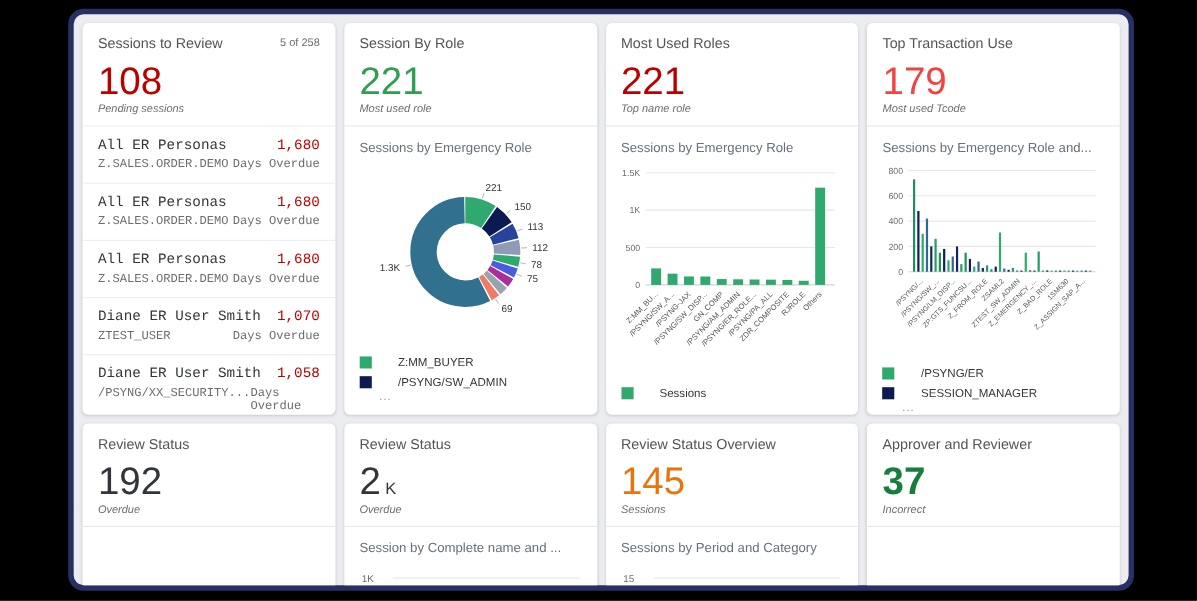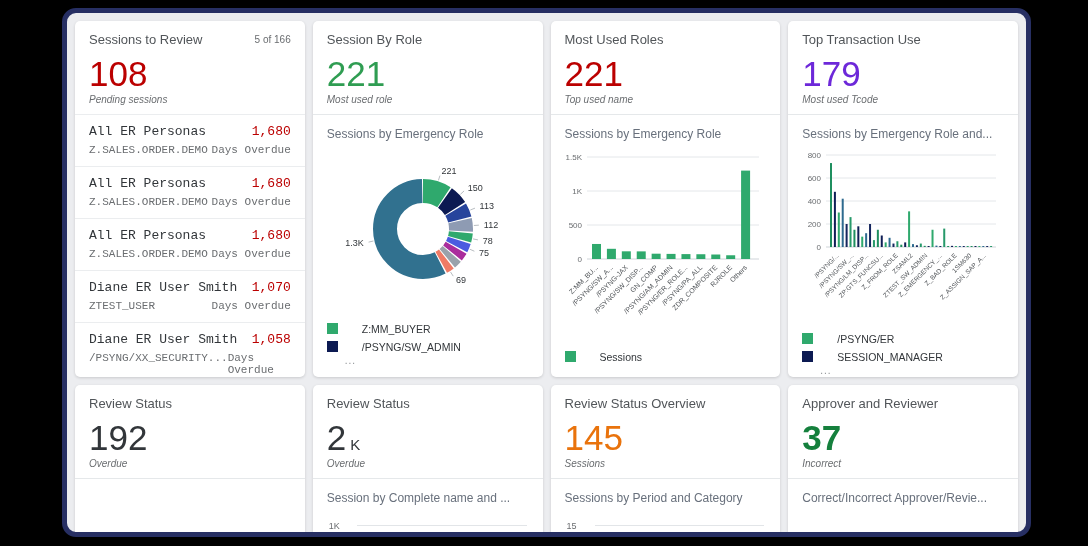--- a/index.html
+++ b/index.html
@@ -39,21 +39,21 @@
 </head>
 <body>
 
 <div class="frame">
   <div class="grid">
 
     <div class="card list">
       <div class="card-head">
         <div class="title-row">
           <span class="tile-title">Sessions to Review</span>
-          <span class="count-info">5 of 166</span>
+          <span class="count-info">5 of 258</span>
         </div>
         <div class="kpi" style="color: rgb(187, 0, 0);">108</div>
         <div class="kpi-sub">Pending sessions</div>
       </div>
       <div id="sessions-list">
           <div class="row">
             <div class="row-top">
               <span>All ER Personas</span>
               <span class="val">1,680</span>
             </div>
@@ -151,21 +151,21 @@
             <span>/PSYNG/SW_ADMIN</span>
           </div>
           <div class="more">...</div>
         </div>
     </div>
 
     <div class="card">
       <div class="card-head">
         <div class="tile-title">Most Used Roles</div>
         <div class="kpi" style="color: rgb(187, 0, 0);">221</div>
-        <div class="kpi-sub">Top used name</div>
+        <div class="kpi-sub">Top name role</div>
       </div>
       <div class="divider"></div>
       <div class="chart-title">Sessions by Emergency Role</div>
       <div class="chart-box" id="bar-box"><svg width="216" height="190">
             <line x1="36" y1="116" x2="208" y2="116" stroke="#cfd4d9" stroke-width="1"></line>
             <text x="31" y="119" font-size="8" fill="#6a6d70" text-anchor="end">0</text>
             <line x1="36" y1="82" x2="208" y2="82" stroke="#e4e7ea" stroke-width="1"></line>
             <text x="31" y="85" font-size="8" fill="#6a6d70" text-anchor="end">500</text>
             <line x1="36" y1="48" x2="208" y2="48" stroke="#e4e7ea" stroke-width="1"></line>
             <text x="31" y="51" font-size="8" fill="#6a6d70" text-anchor="end">1K</text>
@@ -198,21 +198,21 @@
           <div class="li">
             <span class="sq" style="background: rgb(47, 169, 109);"></span>
             <span>Sessions</span>
           </div>
         </div>
     </div>
 
     <div class="card">
       <div class="card-head">
         <div class="tile-title">Top Transaction Use</div>
-        <div class="kpi" style="color: #6d28d9;">179</div>
+        <div class="kpi" style="color: #ef4444;">179</div>
         <div class="kpi-sub">Most used Tcode</div>
       </div>
       <div class="divider"></div>
       <div class="chart-title">Sessions by Emergency Role and...</div>
       <div class="chart-box" id="spike-box"><svg width="216" height="178">
             <line x1="38" y1="104" x2="208" y2="104" stroke="#cfd4d9" stroke-width="1"></line>
             <text x="33" y="107" font-size="8" fill="#6a6d70" text-anchor="end">0</text>
             <line x1="38" y1="81" x2="208" y2="81" stroke="#e4e7ea" stroke-width="1"></line>
             <text x="33" y="84" font-size="8" fill="#6a6d70" text-anchor="end">200</text>
             <line x1="38" y1="58" x2="208" y2="58" stroke="#e4e7ea" stroke-width="1"></line>
@@ -327,17 +327,16 @@
       </div>
     </div>
 
     <div class="card">
       <div class="card-head">
         <div class="tile-title">Approver and Reviewer</div>
         <div class="kpi" style="color: #15803d; font-weight: bold;">37</div>
         <div class="kpi-sub">Incorrect</div>
       </div>
       <div class="divider"></div>
-      <div class="chart-title">Correct/Incorrect Approver/Revie...</div>
     </div>
 
   </div>
 </div>
 
 </body></html>

